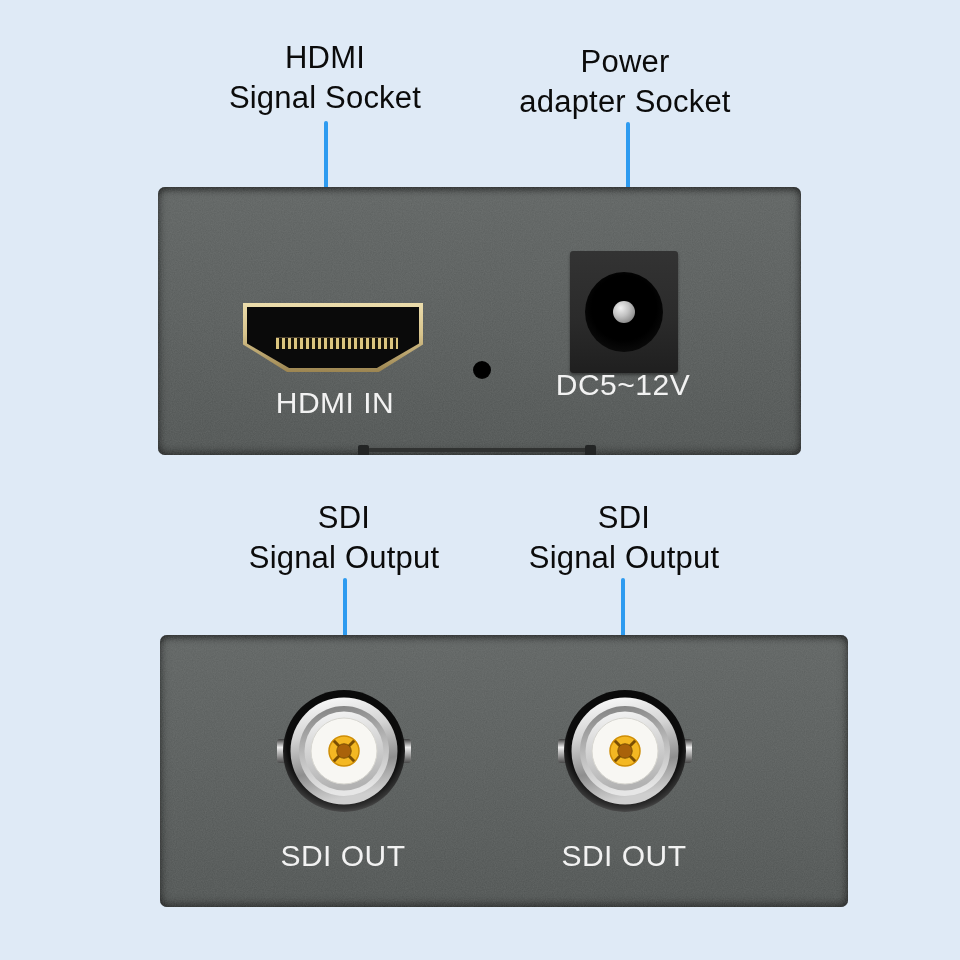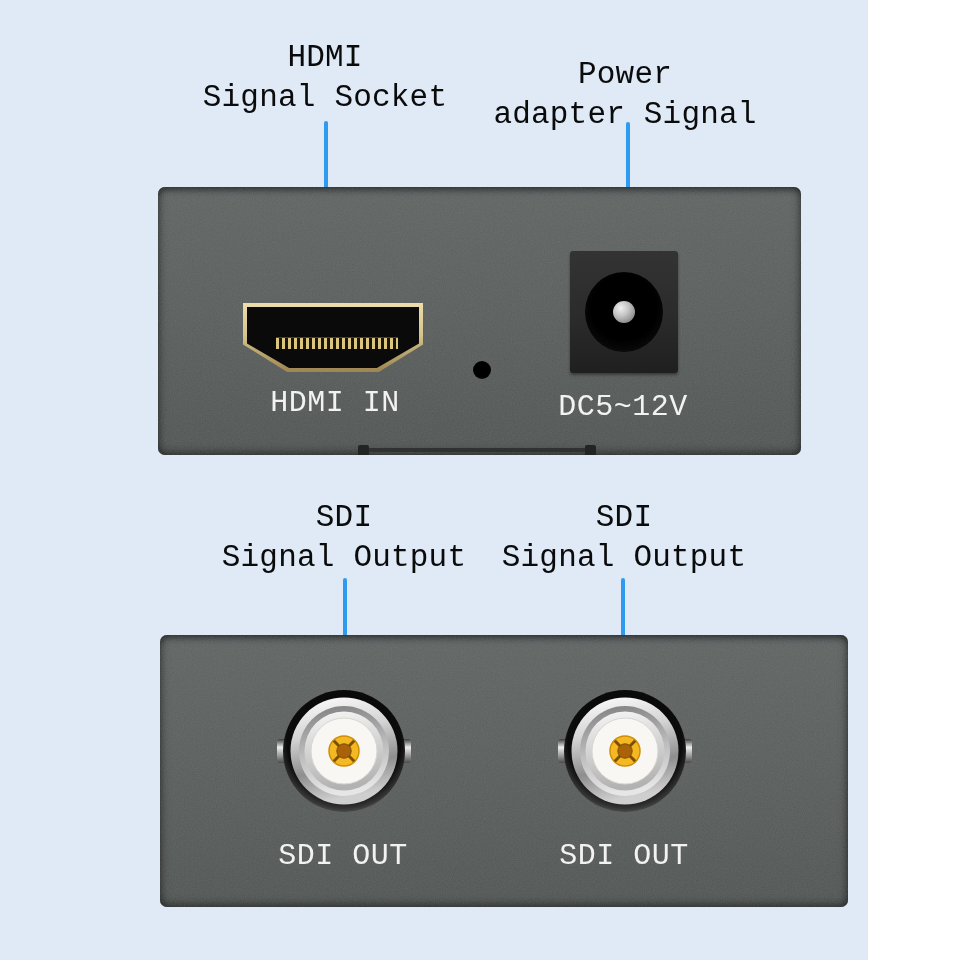--- a/index.html
+++ b/index.html
@@ -13,32 +13,31 @@
     --hdmi_gold:#d8c48c;
     --hdmi_gold_dark:#9c8551;
     --hdmi_black:#0a0a0a;
     --socket_black:#2b2b2b;
     --bnc_yellow:#f4b823;
     --bnc_center_brown:#a9620a;
   }
   html,body{margin:0;padding:0;}
   body{font-family:"Liberation Sans","DejaVu Sans",sans-serif;background:#fff;}
   .stage{
-    position:relative;width:868px;height:960px;overflow:hidden;
+    position:relative;width:960px;height:960px;overflow:hidden;
     background:var(--background);
-    font-family:Liberation Mono, monospace;
   }
   
   .callout{
     position:absolute;width:300px;text-align:center;
     color:var(--label_black);font-size:31px;line-height:40px;
     letter-spacing:0.2px;
   }
   .callout-hdmi{left:175px;top:38px;}
-  .callout-power{left:475px;top:42px;margin-top:13px;}
+  .callout-power{left:475px;top:42px;}
   .callout-sdi-left{left:194px;top:498px;}
   .callout-sdi-right{left:474px;top:498px;}
   
   .arrow-stem{position:absolute;width:4px;background:var(--accent_blue);border-radius:2px;}
   .arrow-dot{position:absolute;width:18px;height:18px;border-radius:50%;background:var(--accent_blue);}
   .stem-hdmi{left:324px;top:121px;height:170px;}
   .dot-hdmi{left:317px;top:282px;}
   .stem-power{left:626px;top:122px;height:138px;}
   .dot-power{left:619px;top:253px;}
   .stem-sdi-left{left:343px;top:578px;height:110px;}
@@ -98,21 +97,21 @@
   .panel-groove{position:absolute;left:210px;top:261px;width:222px;height:4px;background:#303231;border-radius:2px;}
   .groove-tab{position:absolute;width:11px;height:11px;background:#232525;border-radius:2px;top:258px;}
   .groove-tab-left{left:200px;}
   .groove-tab-right{left:427px;}
   
   .port-label{
     position:absolute;width:200px;text-align:center;
     color:var(--port_text_white);font-size:30px;line-height:32px;letter-spacing:0.5px;
   }
   .label-hdmi-in{left:77px;top:200px;}
-  .label-dc{left:365px;top:204px;}
+  .label-dc{left:365px;top:182px;}
   .label-sdi-left{left:83px;top:205px;}
   .label-sdi-right{left:364px;top:205px;}
   
   .bnc{position:absolute;width:136px;height:136px;}
   .bnc-left{left:116px;top:48px;}
   .bnc-right{left:397px;top:48px;}
 </style>
 </head>
 <body>
 
@@ -167,21 +166,21 @@
     </defs>
   </svg>
 
   <div class="callout callout-hdmi">
     <div>HDMI</div>
     <div>Signal Socket</div>
   </div>
 
   <div class="callout callout-power">
     <div>Power</div>
-    <div>adapter Signal</div>
+    <div>adapter Socket</div>
   </div>
 
   <div class="arrow-stem stem-hdmi"></div>
   <div class="arrow-dot dot-hdmi"></div>
   <div class="arrow-stem stem-power"></div>
   <div class="arrow-dot dot-power"></div>
 
   <div class="panel panel-top">
     <svg class="panel-texture">
         <rect width="100%" height="100%" filter="url(#panelNoise)"></rect>

